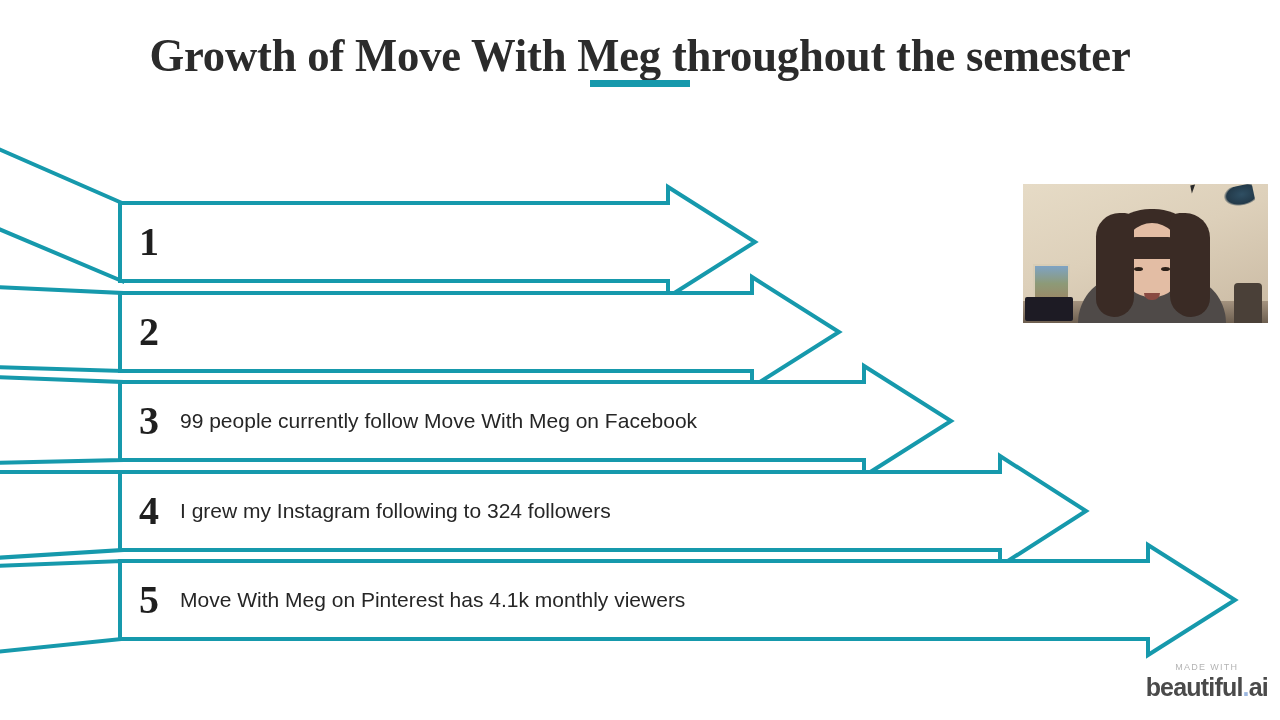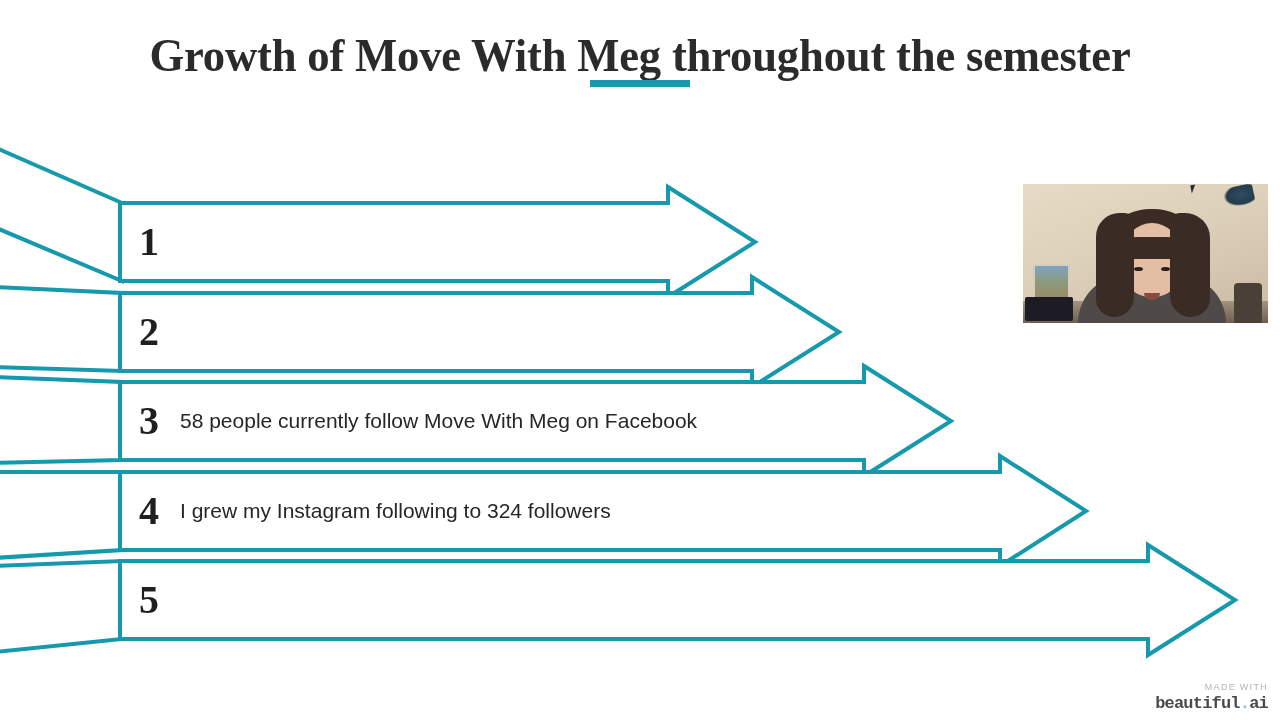--- a/index.html
+++ b/index.html
@@ -271,35 +271,35 @@
     height: 0;
     border-left: 5px solid #2a2a2a;
     border-bottom: 8px solid transparent;
     transform: rotate(-12deg);
   }
 
   
   #watermark {
     position: absolute;
     right: 12px;
-    bottom: 8px;
-    text-align: right;
+    bottom: 20px;
+    text-align: center;
     line-height: 1;
   }
   #watermark-made-with {
     font-family: "Liberation Sans", sans-serif;
     font-size: 9px;
     letter-spacing: 1.3px;
     color: #b4b4b4;
     display: block;
     margin-bottom: 3px;
   }
   #watermark-brand {
-    font-family: Liberation Mono, monospace;
-    font-size: 17px;
+    font-family: Liberation Sans, sans-serif;
+    font-size: 25px;
     font-weight: bold;
     letter-spacing: -0.8px;
     color: #4a4a4a;
     display: block;
   }
   #watermark-dot {
     color: #9bb7e0;
   }
 </style>
 </head>
@@ -334,21 +334,21 @@
       </div>
     </div>
 
     <div class="arrow-row" style="top:0;">
       <svg class="arrow-svg" width="1280" height="720" viewBox="0 0 1280 720">
         <polygon class="funnel-shape" points="-6,377 122,382 122,460 -6,463"></polygon>
         <polygon class="arrow-shape" points="120,382 864,382 864,366 951,421 864,476 864,460 120,460"></polygon>
       </svg>
       <div class="row-label" style="left:132px; top:382px;">
         <span class="row-number">3</span>
-        <span class="row-text">58 people currently follow Move With Meg on Facebook</span>
+        <span class="row-text">99 people currently follow Move With Meg on Facebook</span>
       </div>
     </div>
 
     <div class="arrow-row" style="top:0;">
       <svg class="arrow-svg" width="1280" height="720" viewBox="0 0 1280 720">
         <polygon class="funnel-shape" points="-6,472 122,472 122,550 -6,558"></polygon>
         <polygon class="arrow-shape" points="120,472 1000,472 1000,456 1086,511 1000,566 1000,550 120,550"></polygon>
       </svg>
       <div class="row-label" style="left:132px; top:472px;">
         <span class="row-number">4</span>
@@ -356,20 +356,21 @@
       </div>
     </div>
 
     <div class="arrow-row" style="top:0;">
       <svg class="arrow-svg" width="1280" height="720" viewBox="0 0 1280 720">
         <polygon class="funnel-shape" points="-6,566 122,561 122,639 -6,652"></polygon>
         <polygon class="arrow-shape" points="120,561 1148,561 1148,545 1235,600 1148,655 1148,639 120,639"></polygon>
       </svg>
       <div class="row-label" style="left:132px; top:561px;">
         <span class="row-number">5</span>
+        <span class="row-text">Move With Meg on Pinterest has 4.1k monthly viewers</span>
       </div>
     </div>
 
   </div>
 
   <div id="webcam">
     <div id="webcam-wall"></div>
     <div id="webcam-picture"></div>
     <div id="webcam-mobile"></div>
     <div id="webcam-desk"></div>

